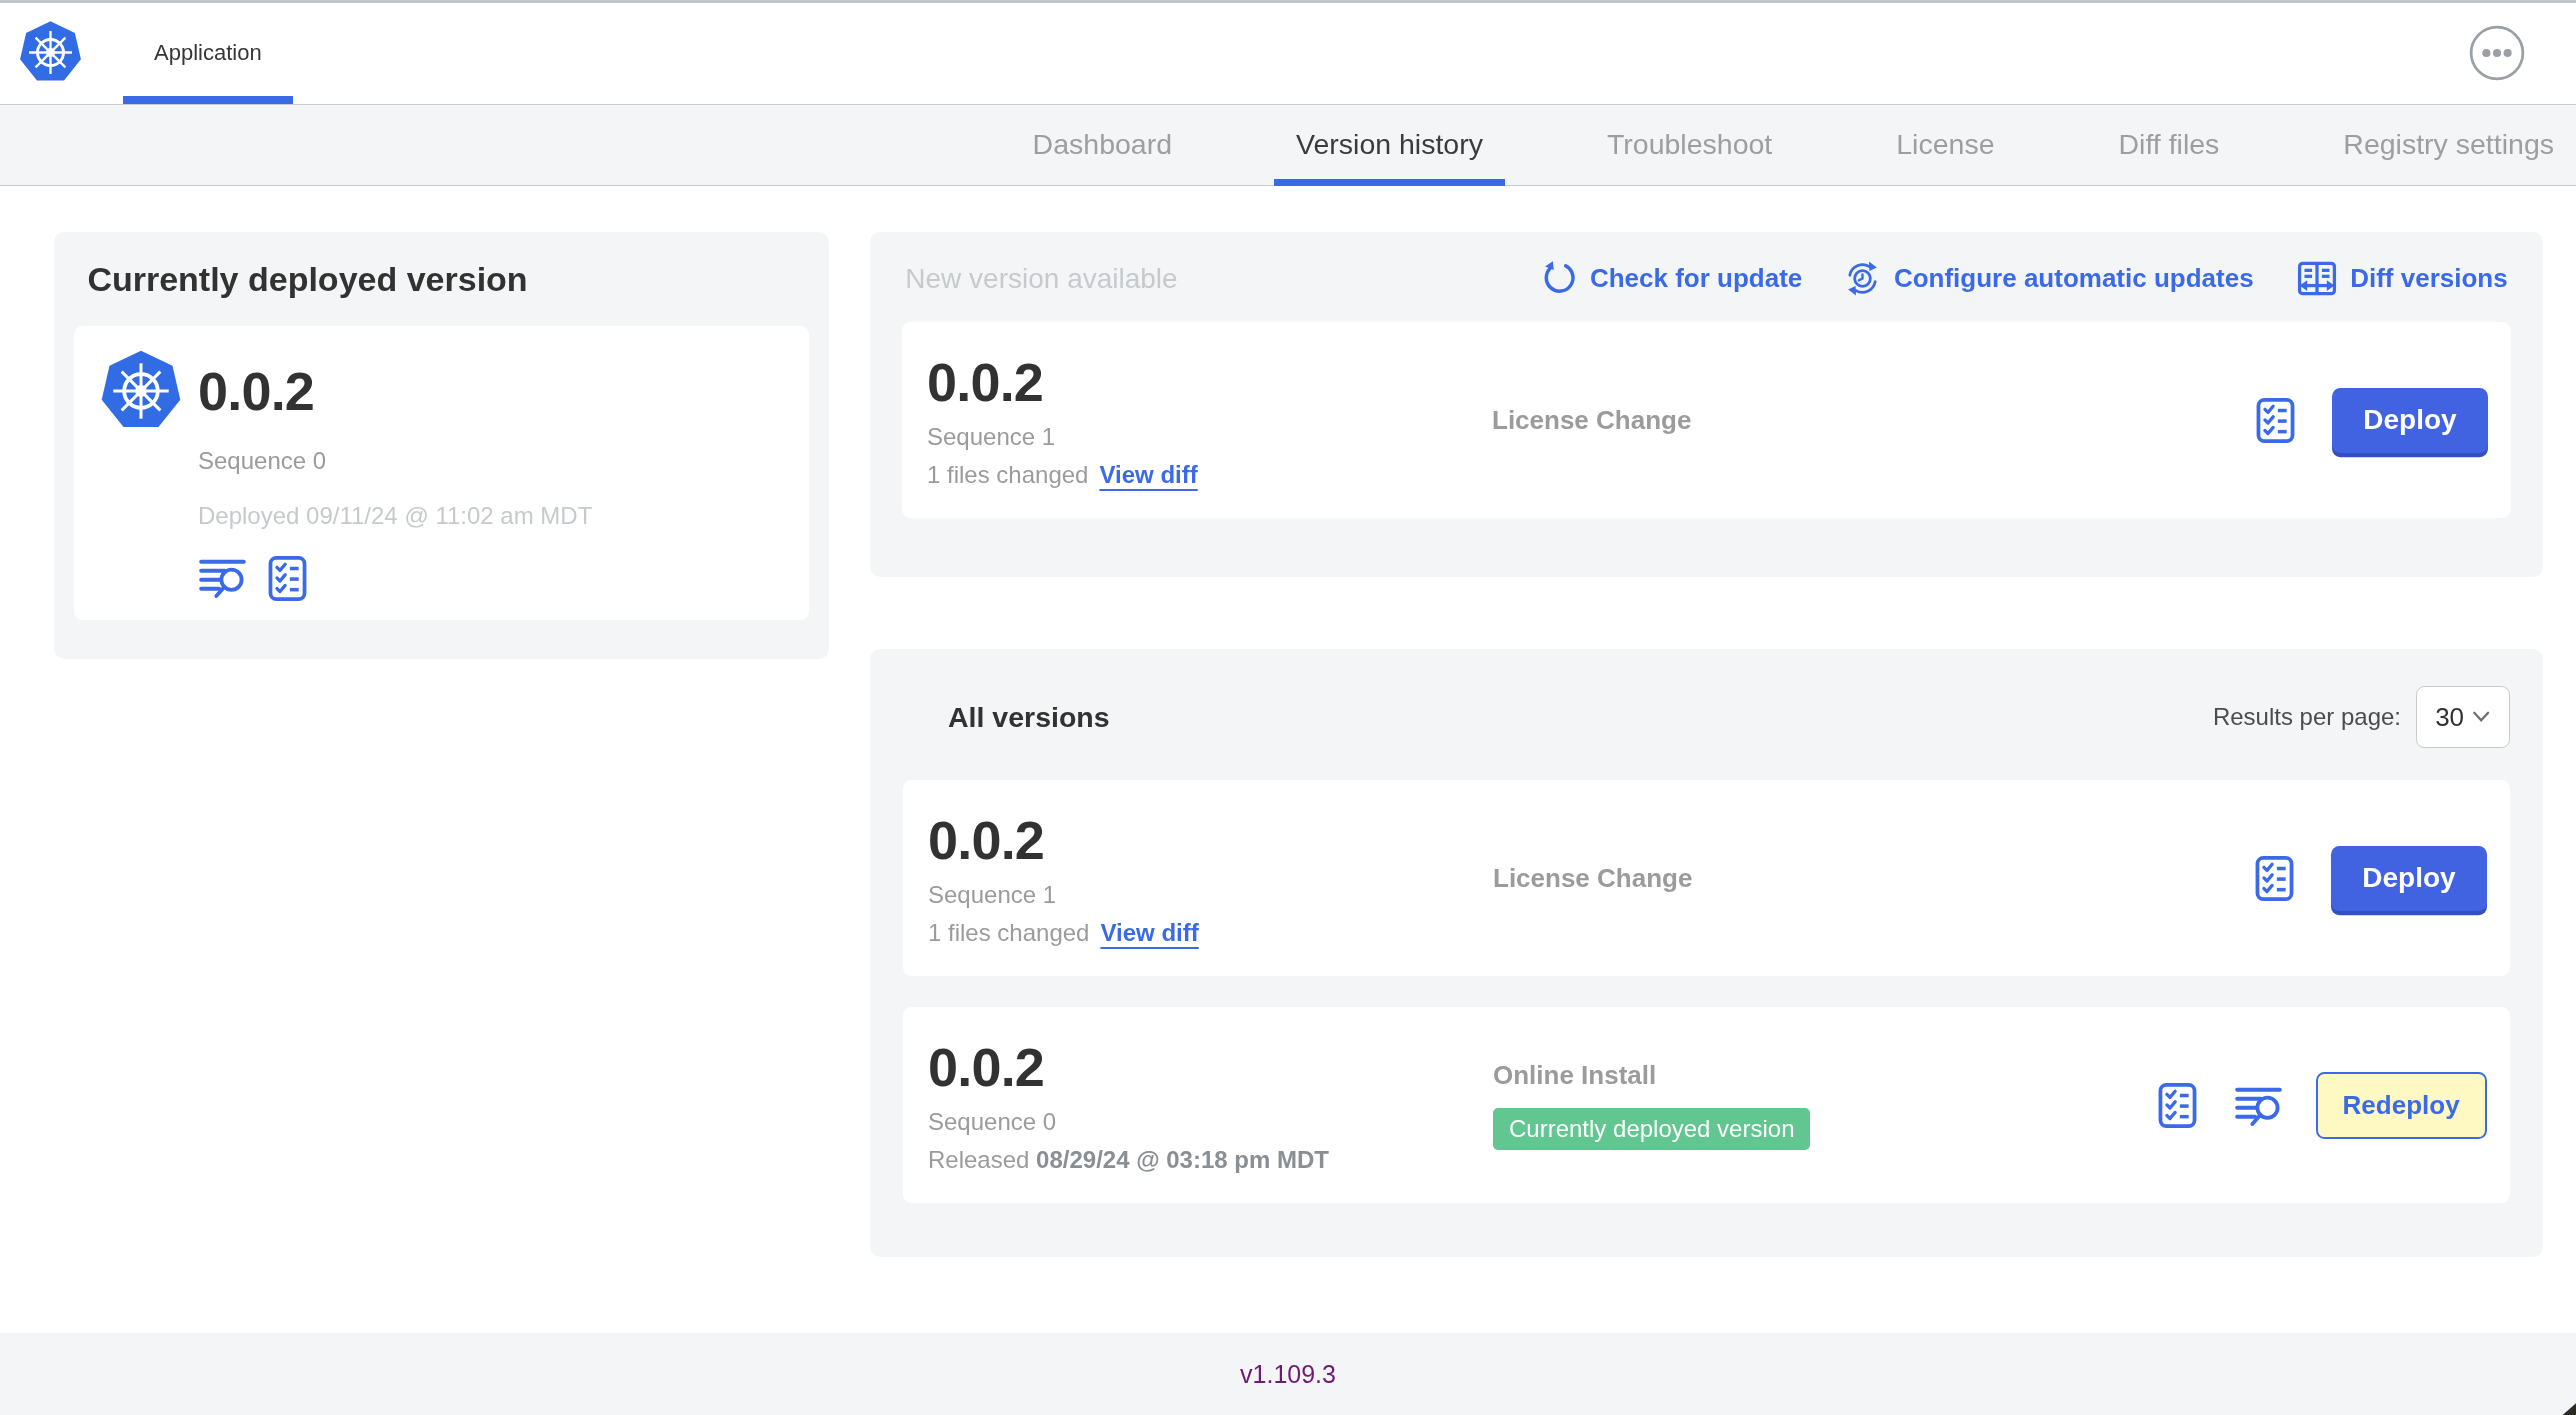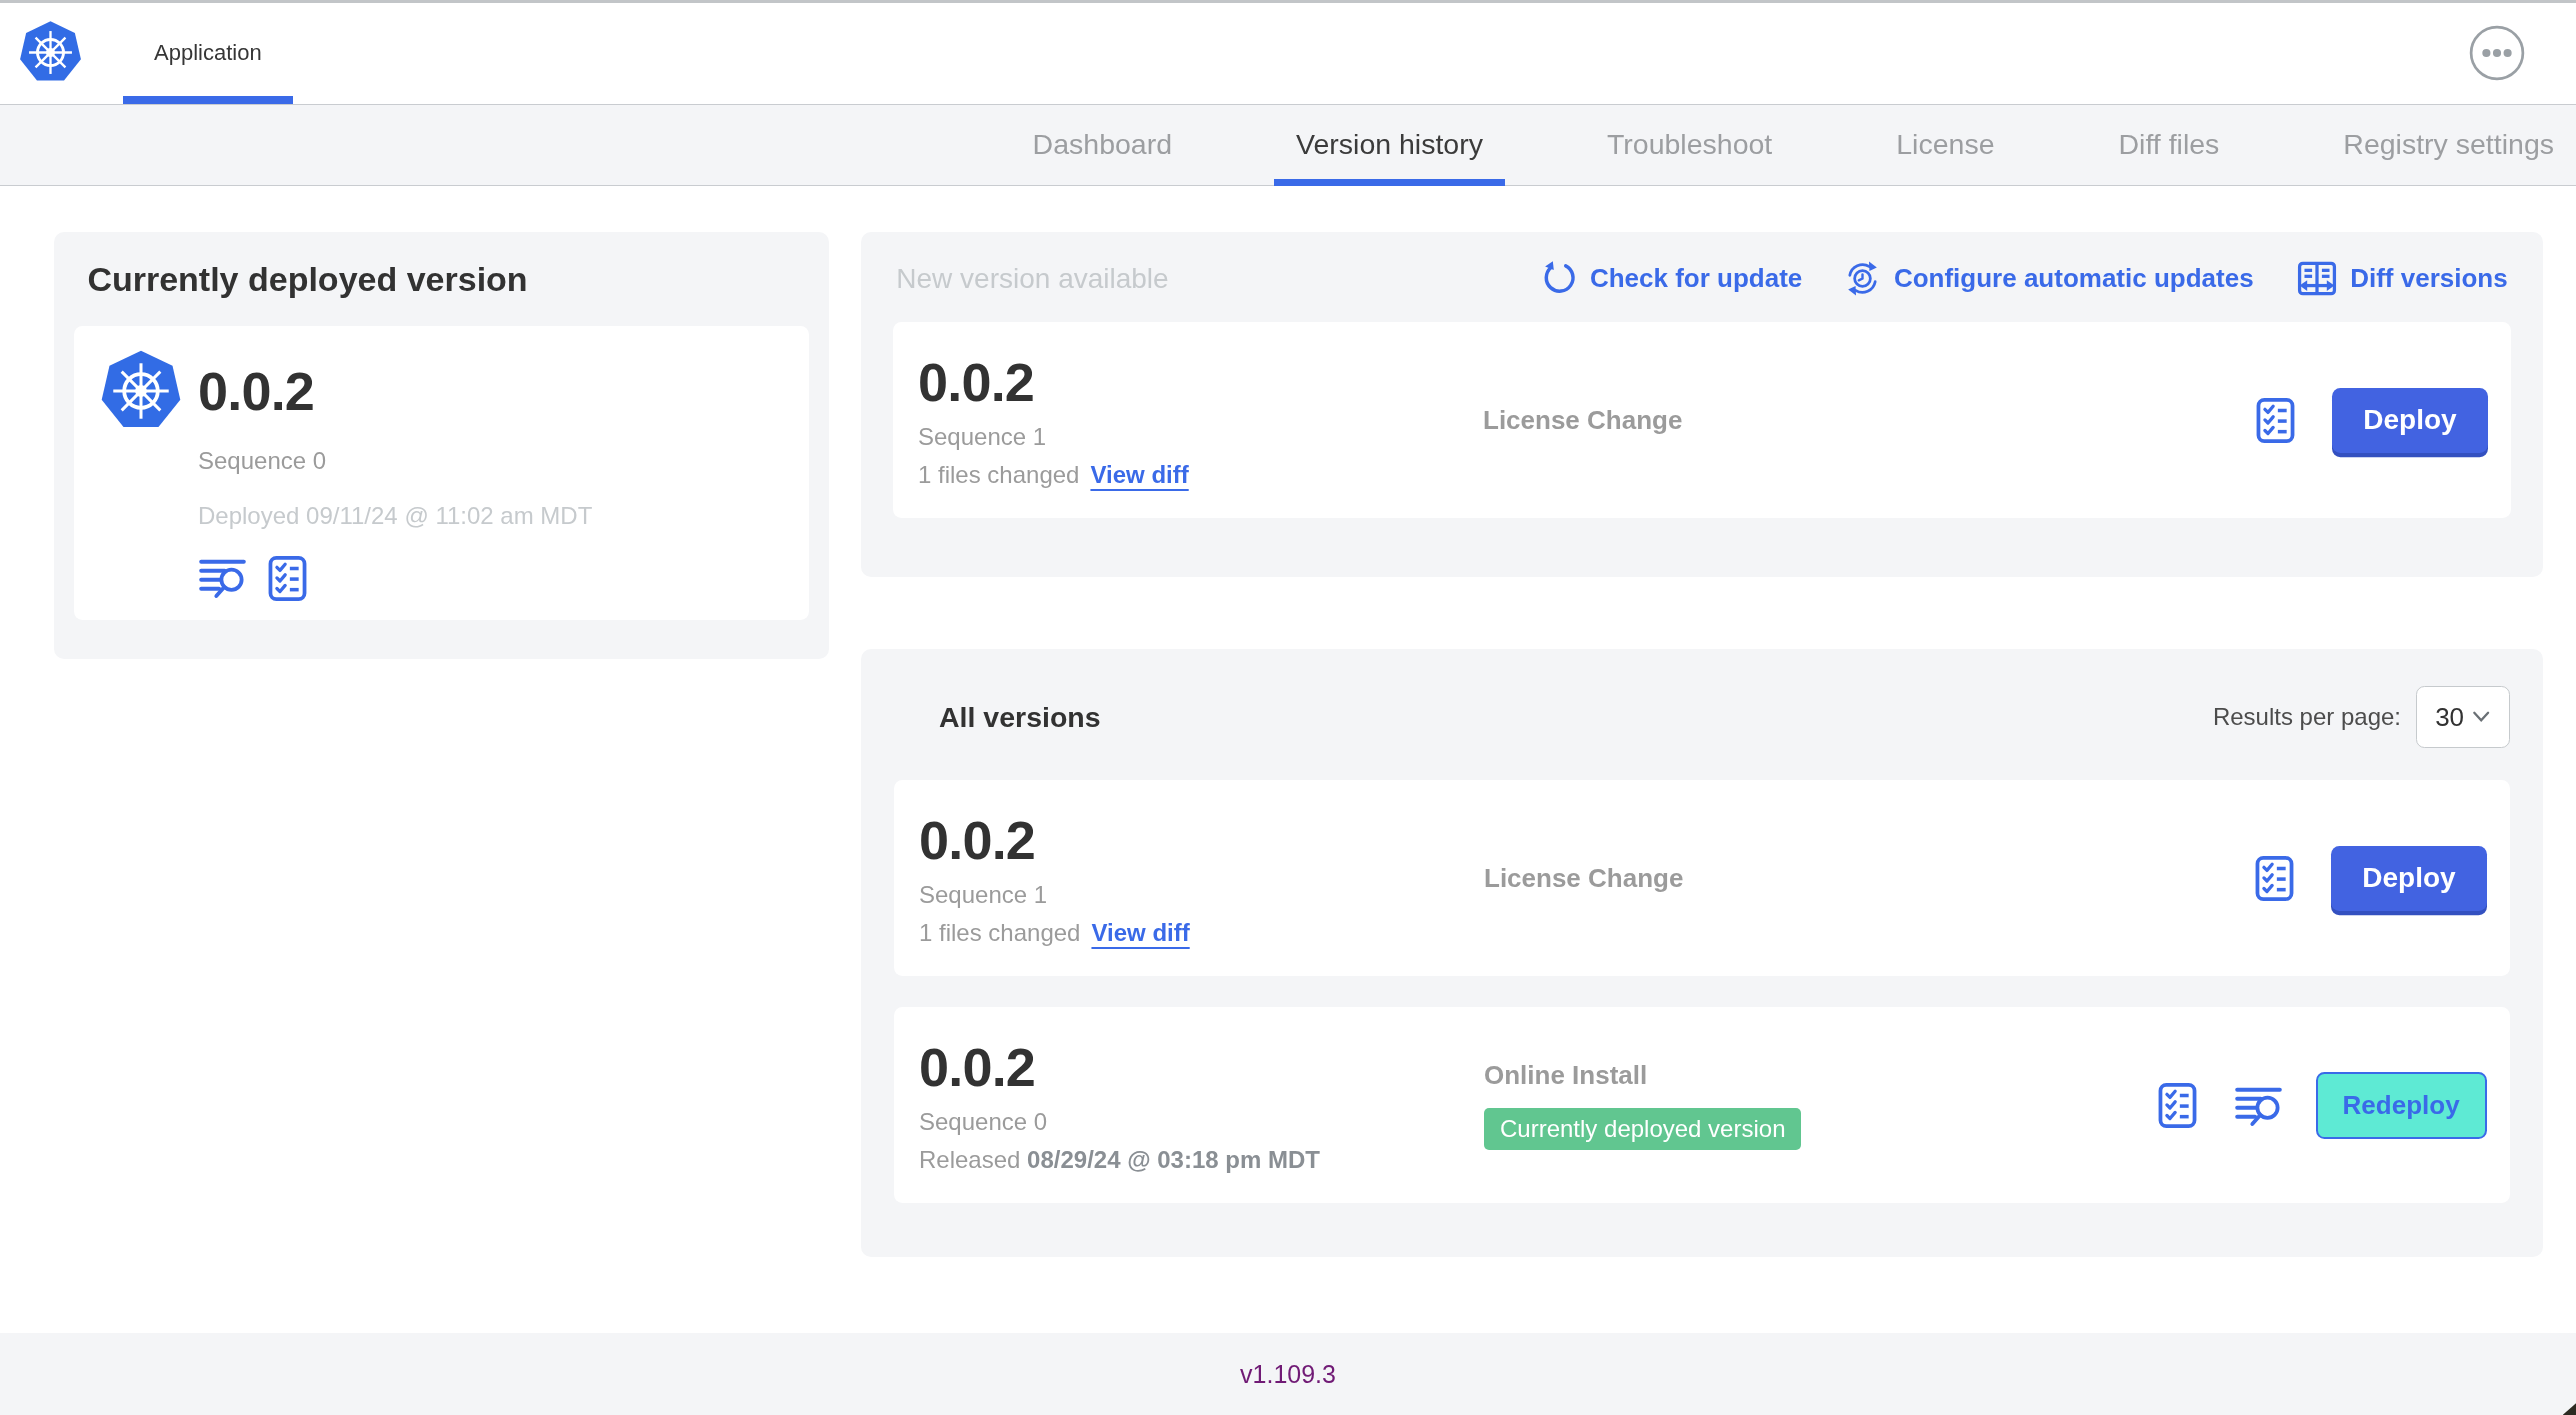--- a/index.html
+++ b/index.html
@@ -39,21 +39,21 @@
     display:flex;justify-content:flex-end;
   }
   .tabs{display:flex;gap:80px;}
   .tab{
     position:relative;display:flex;align-items:center;padding:0 22px;
     font-size:28.5px;color:#9c9ea1;cursor:pointer;white-space:nowrap;
   }
   .tab.active{color:#3b3b3b;font-weight:500;}
   .tab.active::after{content:"";position:absolute;left:0;right:0;bottom:-1.7px;height:7.5px;background:var(--blue);}
   
-  .content{display:flex;align-items:flex-start;gap:32px;padding:46px 33px 0 54px;background:#fff;}
+  .content{display:flex;align-items:flex-start;gap:41px;padding:46px 33px 0 54px;background:#fff;}
   .gray-card{background:var(--card);border-radius:10px;}
   
   .left-card{width:775px;flex-shrink:0;padding:28.5px 20px 33px;height:427px;}
   .left-card h2{font-size:34px;font-weight:700;color:#323232;padding-left:13.4px;}
   .deployed-card{background:#fff;border-radius:8.4px;margin-top:27px;padding:23.4px 25px 18.4px;}
   .ver-row{display:flex;align-items:center;gap:15px;}
   .card-logo{width:84px;height:84px;flex-shrink:0;}
   .ver-big{font-size:54px;font-weight:700;color:#323232;letter-spacing:-0.8px;}
   .below-logo{margin-left:99px;}
   .meta{font-size:24px;color:var(--gray);}
@@ -95,21 +95,21 @@
   .badge{
     display:inline-block;margin-top:17px;background:var(--green);color:#fff;
     font-size:24px;font-weight:500;padding:6.7px 16px;border-radius:5px;
   }
   .vr-actions{display:flex;align-items:center;gap:33px;flex-shrink:0;}
   .btn-primary{
     background:var(--btn-blue);color:#fff;border:none;border-radius:8.4px;height:65px;padding:0 31px;
     font-size:28px;font-weight:700;font-family:inherit;cursor:pointer;box-shadow:0 4.2px 0 var(--btn-blue-dark);
   }
   .btn-outline{
-    background:#5eead4;color:var(--blue);border:2.5px solid var(--blue);border-radius:8.4px;height:67px;padding:0 25px;
+    background:#fef9c3;color:var(--blue);border:2.5px solid var(--blue);border-radius:8.4px;height:67px;padding:0 25px;
     font-size:26px;font-weight:600;font-family:inherit;cursor:pointer;
   }
   
   .av-card{padding:0 33px 54px;}
   .av-header{display:flex;align-items:center;justify-content:space-between;padding:37px 0 32px;margin-left:45px;}
   .av-title{font-size:28.5px;font-weight:700;color:#323232;}
   .rpp{display:flex;align-items:center;gap:15px;}
   .rpp-label{font-size:24px;color:#4c4c4c;}
   .select{
     width:94px;height:62px;background:#fff;border:1.7px solid #c6cacd;border-radius:8.4px;

